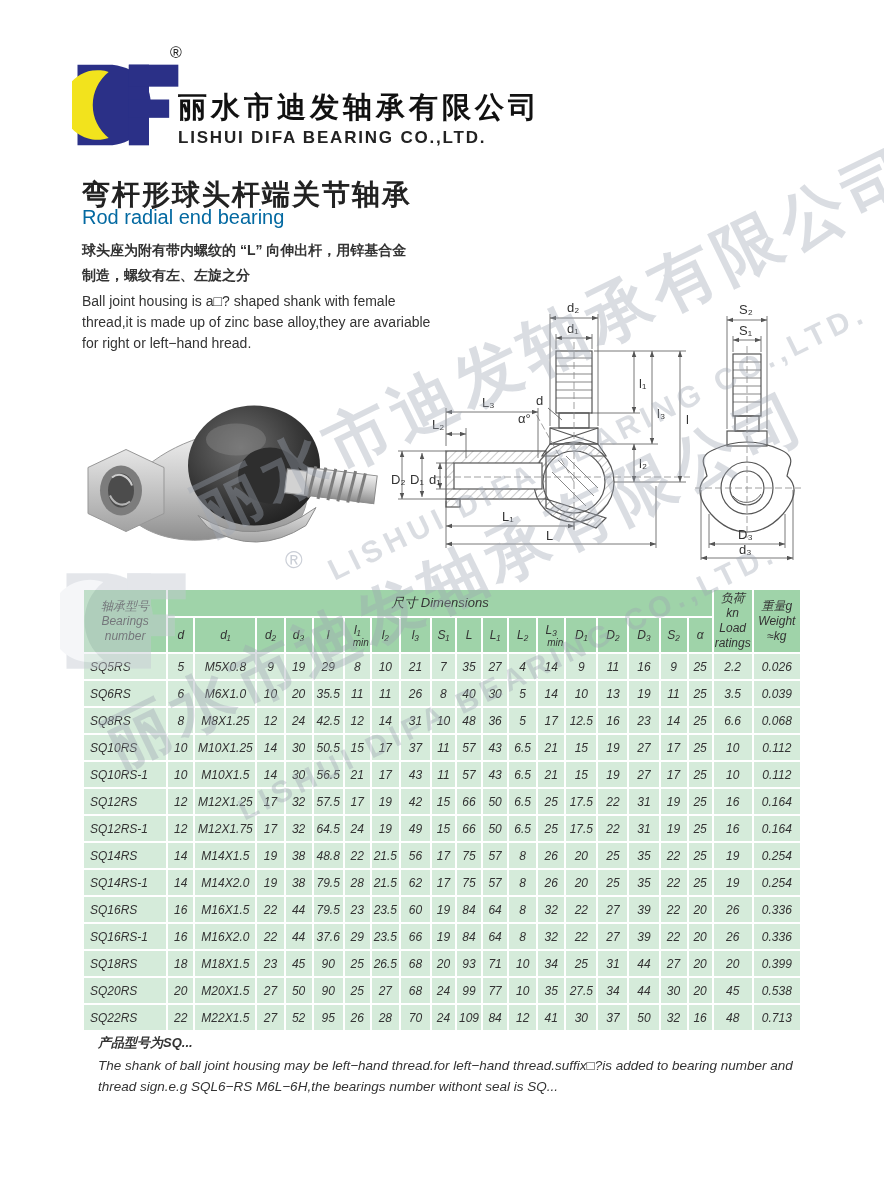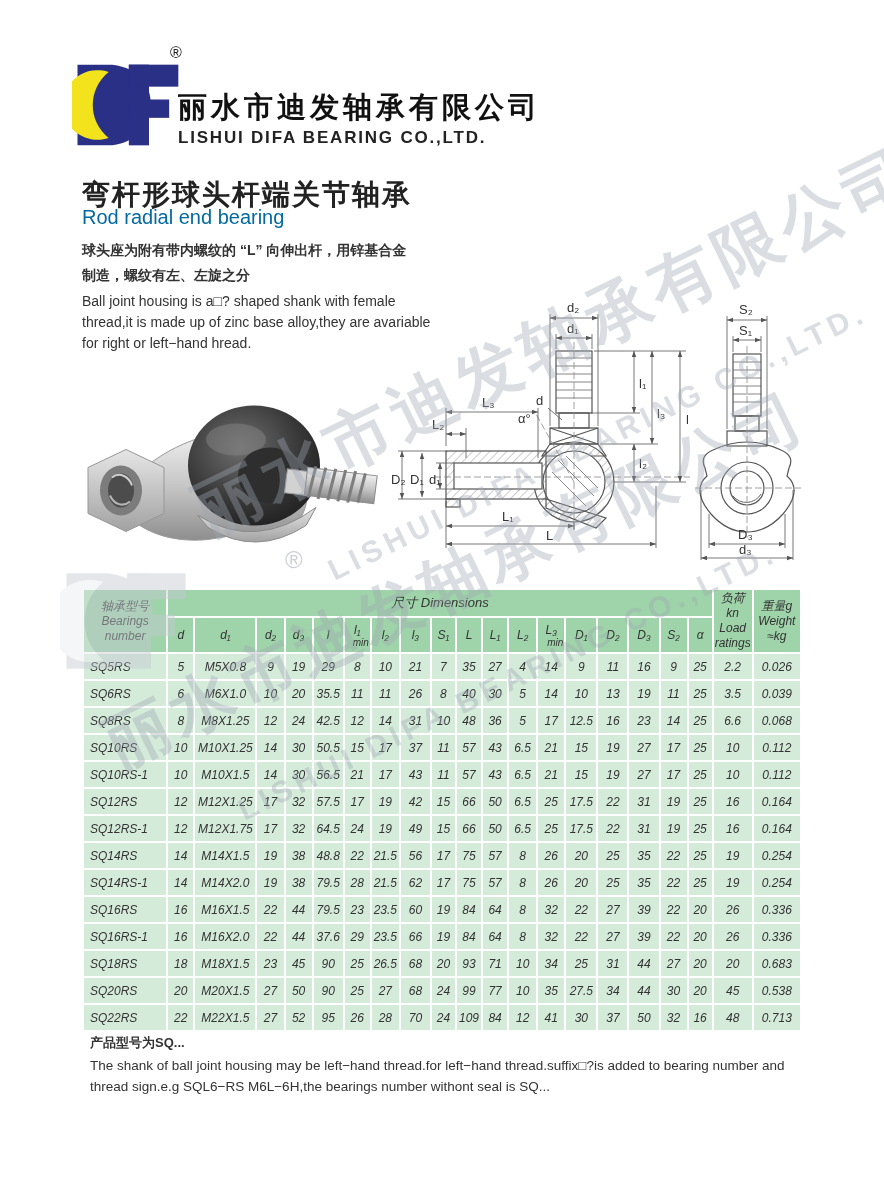--- a/index.html
+++ b/index.html
@@ -33,21 +33,21 @@
               table-layout:fixed;z-index:1;font-style:italic;}
   .spec-table th,.spec-table td{border:2px solid #ffffff;text-align:center;color:#333;
               font-weight:normal;overflow:hidden;}
   .spec-table th{background:#9fd3a9;font-size:12px;line-height:1.25;}
   .spec-table td{background:#d5ebda;font-size:12px;height:25px;padding:0;}
   .spec-table td.model{text-align:left;padding-left:6px;}
   .spec-table .c-dims{font-size:13px;height:24px;}
   .spec-table th .min{font-size:10px;line-height:1;text-align:right;}
 
   
-  .footer{position:absolute;left:90px;top:1012px;width:762px;}
+  .footer{position:absolute;left:98px;top:1012px;width:762px;font-style:italic;}
   .footer .cn{font-size:13px;font-weight:600;color:#333;line-height:1.6;}
   .footer .en{font-size:13.5px;color:#333;line-height:1.55;margin-top:2px;}
 
   
   .wm{position:absolute;pointer-events:none;white-space:nowrap;z-index:6;
       color:rgba(158,166,180,0.38);font-weight:bold;transform-origin:left center;}
   .wm-cn1{left:200px;top:470px;font-size:66px;letter-spacing:6px;transform:rotate(-26deg);}
   .wm-en1{left:330px;top:555px;font-size:30px;letter-spacing:5px;transform:rotate(-26deg);}
   .wm-cn2{left:110px;top:705px;font-size:64px;letter-spacing:6px;transform:rotate(-26deg);}
   .wm-en2{left:240px;top:795px;font-size:30px;letter-spacing:5px;transform:rotate(-26deg);}
@@ -645,21 +645,21 @@
           <td>93</td>
           <td>71</td>
           <td>10</td>
           <td>34</td>
           <td>25</td>
           <td>31</td>
           <td>44</td>
           <td>27</td>
           <td>20</td>
           <td>20</td>
-          <td>0.683</td>
+          <td>0.399</td>
         </tr>
         <tr>
           <td class="model">SQ20RS</td>
           <td>20</td>
           <td>M20X1.5</td>
           <td>27</td>
           <td>50</td>
           <td>90</td>
           <td>25</td>
           <td>27</td>

